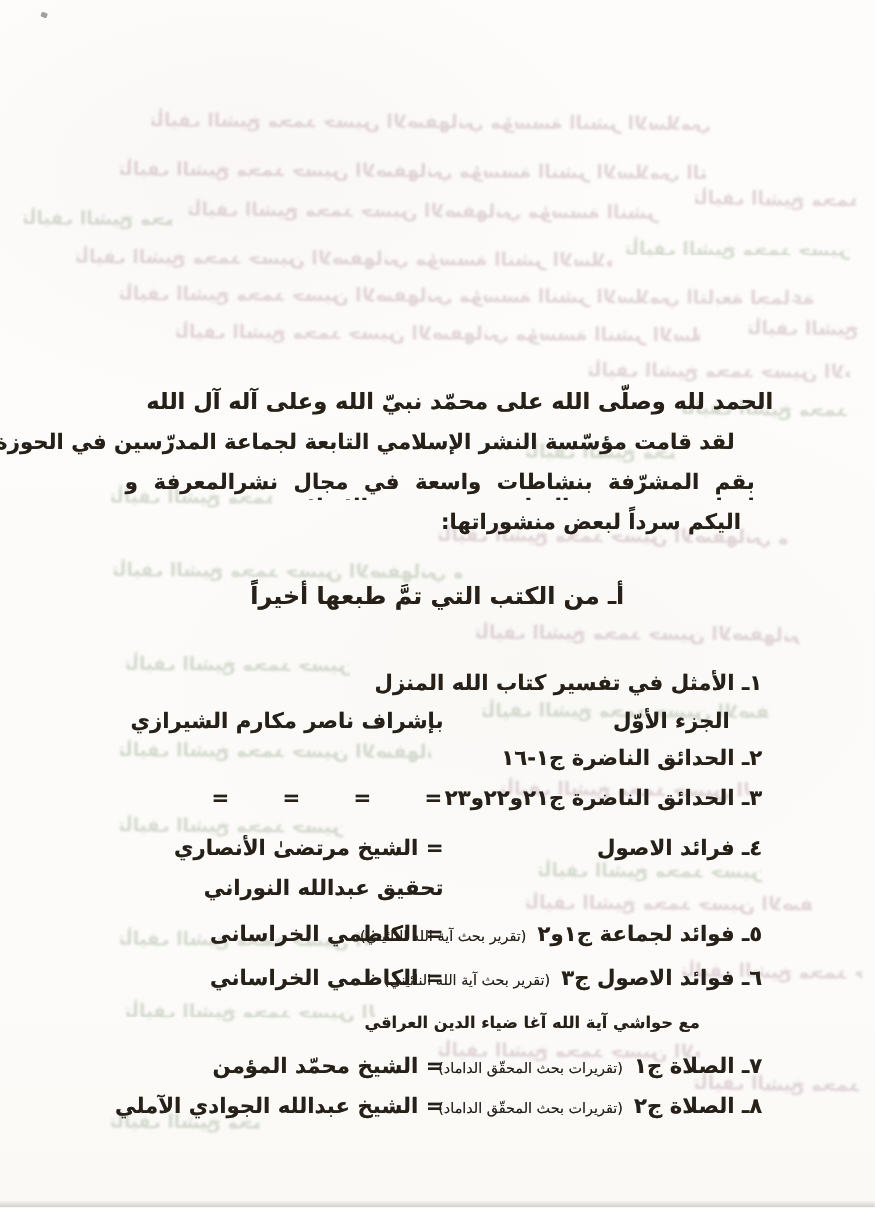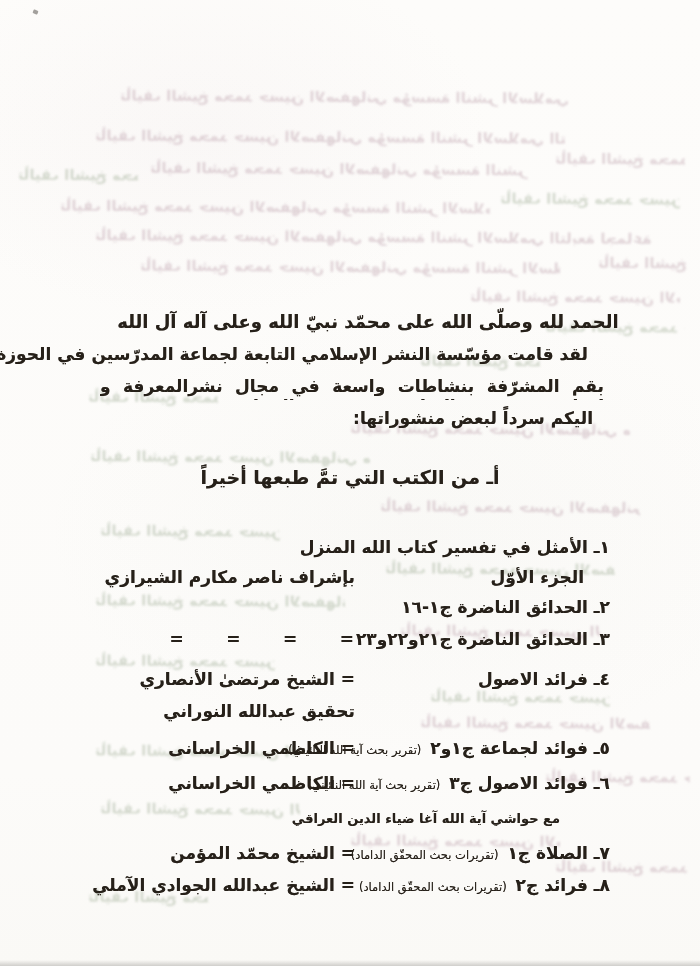--- a/index.html
+++ b/index.html
@@ -146,18 +146,18 @@
   <div class="row" style="top:805px">
     <span class="subnote">مع حواشي آية الله آغا ضياء الدين العراقي</span>
   </div>
 
   <div class="row" style="top:840px">
     <span class="btitle"><span>٧ـ الصلاة ج١</span> <span class="paren">(تقريرات بحث المحقّق الداماد)</span></span>
     <span class="bauthor">= الشيخ محمّد المؤمن</span>
   </div>
 
   <div class="row" style="top:872px">
-    <span class="btitle"><span>٨ـ فرائد ج٢</span> <span class="paren">(تقريرات بحث المحقّق الداماد)</span></span>
+    <span class="btitle"><span>٨ـ الصلاة ج٢</span> <span class="paren">(تقريرات بحث المحقّق الداماد)</span></span>
     <span class="bauthor">= الشيخ عبدالله الجوادي الآملي</span>
   </div>
 
   <div class="bottom-edge"></div>
 </div>
 
 </body></html>

